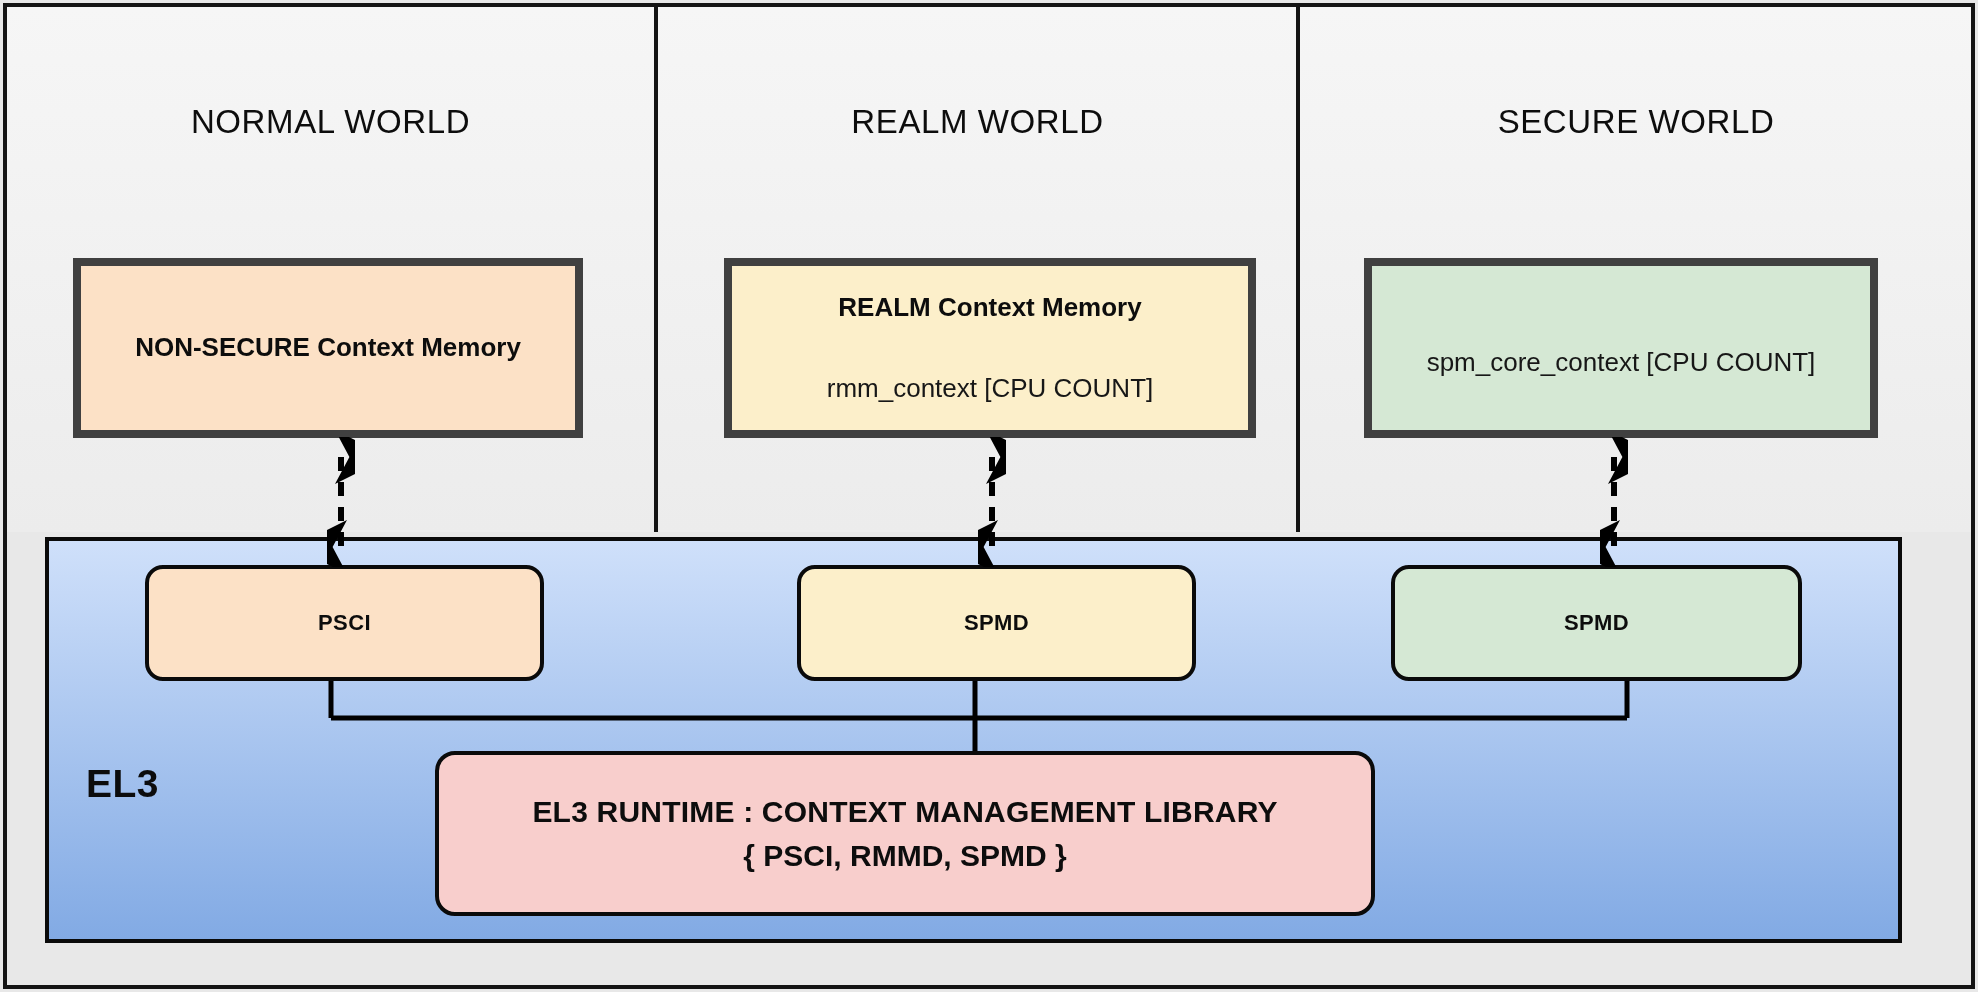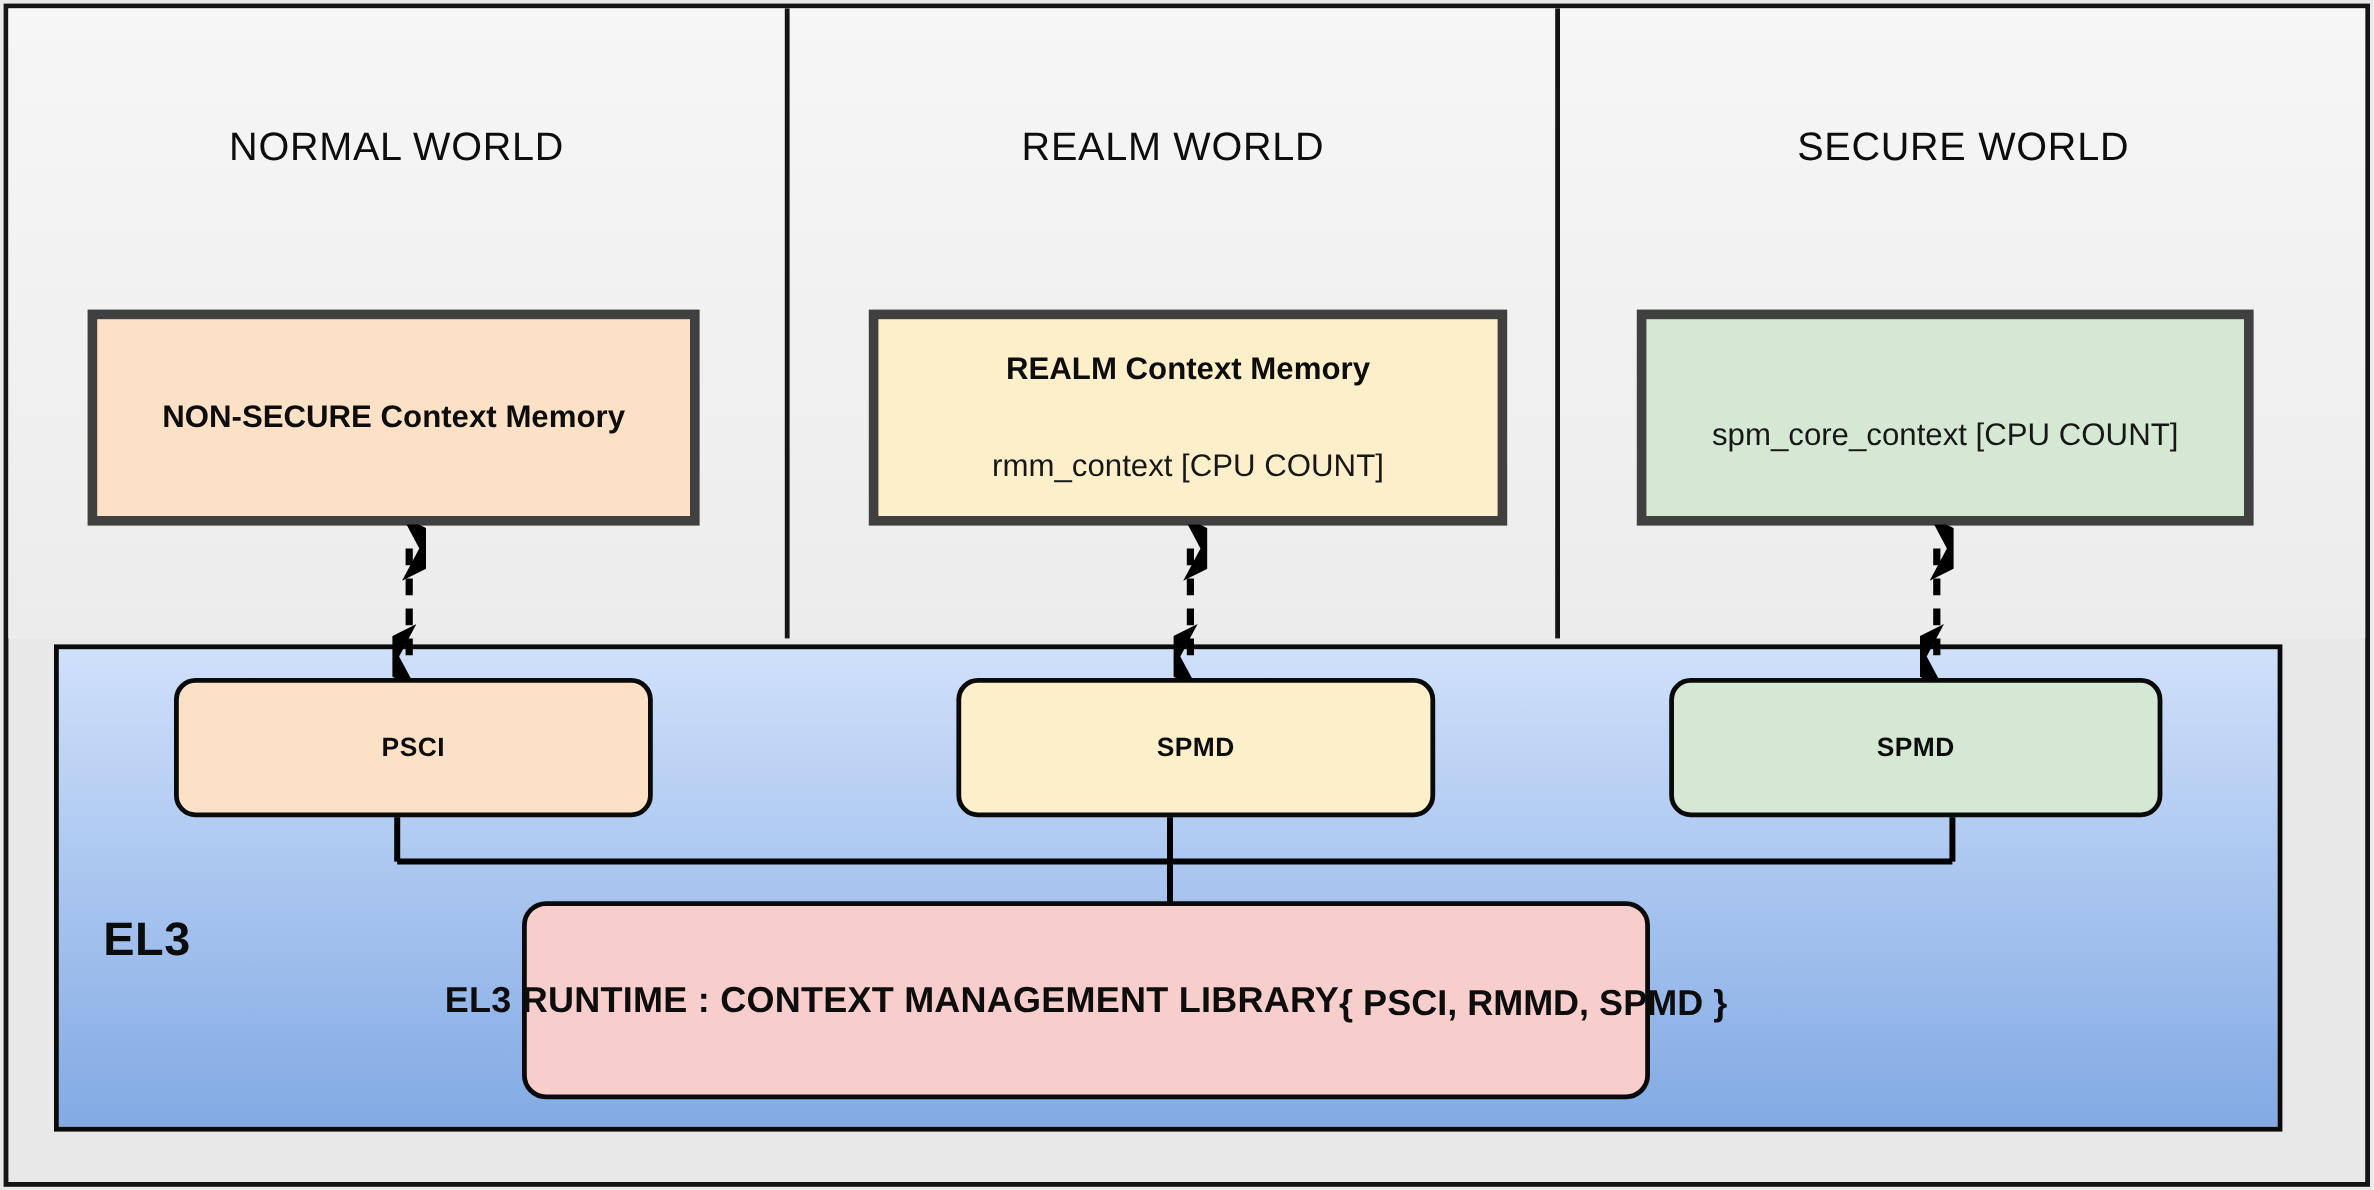--- a/index.html
+++ b/index.html
@@ -162,21 +162,21 @@
     position: absolute;
     left: 435px;
     top: 751px;
     width: 940px;
     height: 165px;
     border: 4px solid #0a0a0a;
     border-radius: 20px;
     box-sizing: border-box;
     background: #f8cecc;
     display: flex;
-    flex-direction: row;
+    flex-direction: column;
     align-items: center;
     justify-content: center;
   }
   .runtime-box .rt-line1 {
     font-size: 30px;
     font-weight: bold;
     color: #0d0d0d;
     text-align: center;
     line-height: 1.25;
     letter-spacing: 0.2px;

